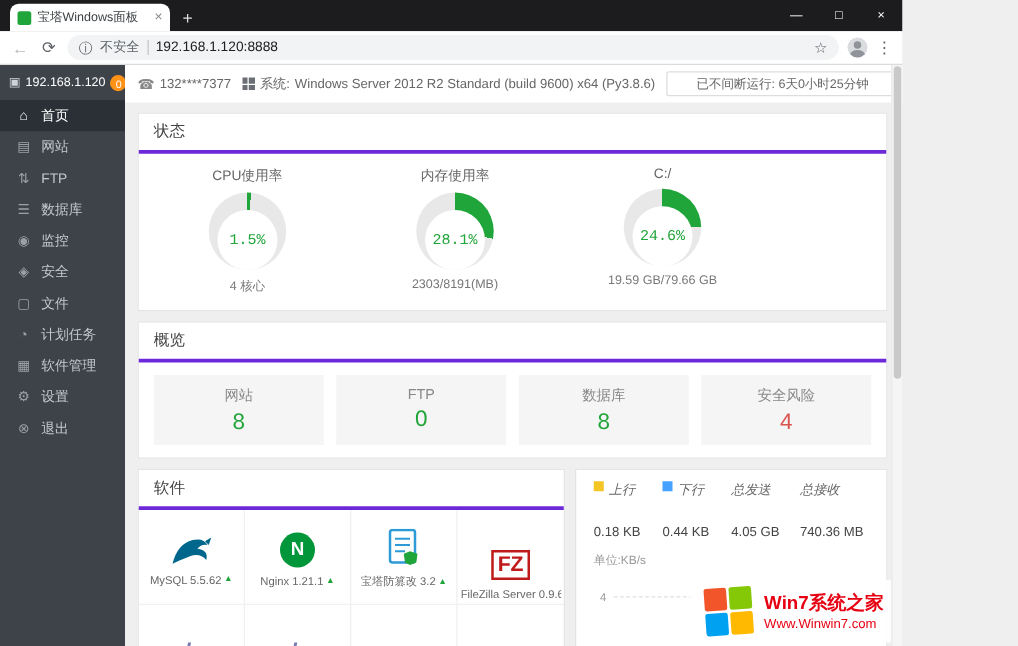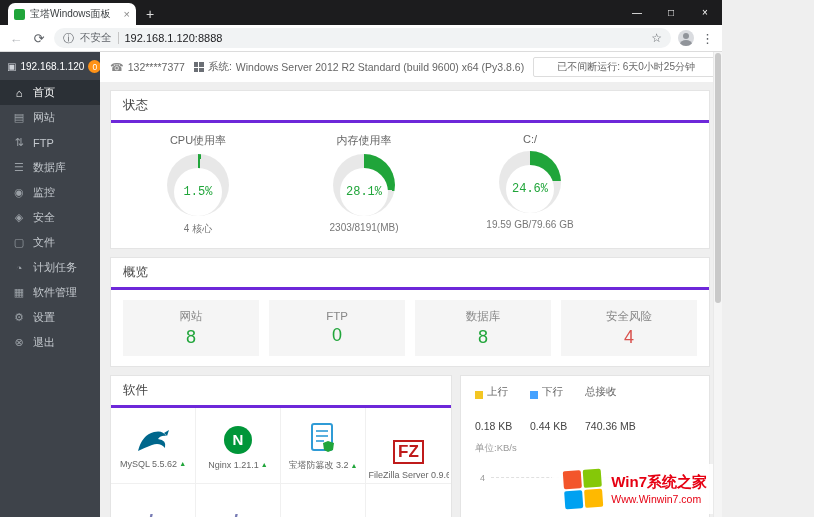--- a/index.html
+++ b/index.html
@@ -105,21 +105,21 @@
                font-weight: bold; display: flex; align-items: center; justify-content: center; font-size: 15px; }
   .ico-fz { color: #bf1b1b; font-weight: 800; font-size: 17px; border: 2px solid #bf1b1b; padding: 1px 3px;
             line-height: 1.1; margin-top: 25px; }
   .ico-php { color: #777bb4; font-style: italic; font-weight: bold; font-size: 17px; }
 
   
   .select { margin-left: auto; border: 1px solid #ddd; border-radius: 2px; font-size: 10px; color: #555;
             padding: 2px 6px; display: flex; gap: 8px; align-items: center; cursor: pointer; }
   .traf-stats { display: flex; padding: 9px 14px 2px; }
   .stat { width: 25%; }
-  .stat-label { font-size: 10.5px; color: #666; display: flex; align-items: flex-end; gap: 4px; }
+  .stat-label { font-size: 10.5px; color: #666; display: flex; align-items: flex-start; gap: 4px; font-style: italic; }
   .sq { width: 8px; height: 8px; display: inline-block; background: #ccc; }
   .stat-value { font-size: 10.5px; color: #444; margin-top: 21px; }
   .unit { font-size: 9.5px; color: #999; padding: 8px 14px 2px; }
   .chart { margin: 2px 14px 0; }
   .tick { display: flex; align-items: center; gap: 6px; height: 37px; }
   .tick-num { font-size: 9px; color: #999; width: 10px; text-align: right; }
   .tick-line { flex: 1; border-top: 1px dashed #e0e0e0; }
 
   
   .watermark { position: absolute; right: 3px; bottom: 3px; background: rgba(255,255,255,.93);
@@ -376,20 +376,26 @@
               </div>
               <div class="stat">
                 <div class="stat-label">
                   <span class="sq" style="background: rgb(69, 162, 255);"></span>
                   <span>下行</span>
                 </div>
                 <div class="stat-value">0.44 KB</div>
               </div>
               <div class="stat">
                 <div class="stat-label">
+                  <span>总发送</span>
+                </div>
+                <div class="stat-value">4.05 GB</div>
+              </div>
+              <div class="stat">
+                <div class="stat-label">
                   <span>总接收</span>
                 </div>
                 <div class="stat-value">740.36 MB</div>
               </div>
             </div>
             <div class="unit">单位:KB/s</div>
             <div class="chart">
               <div class="tick">
                 <span class="tick-num">4</span>
                 <span class="tick-line"></span>

